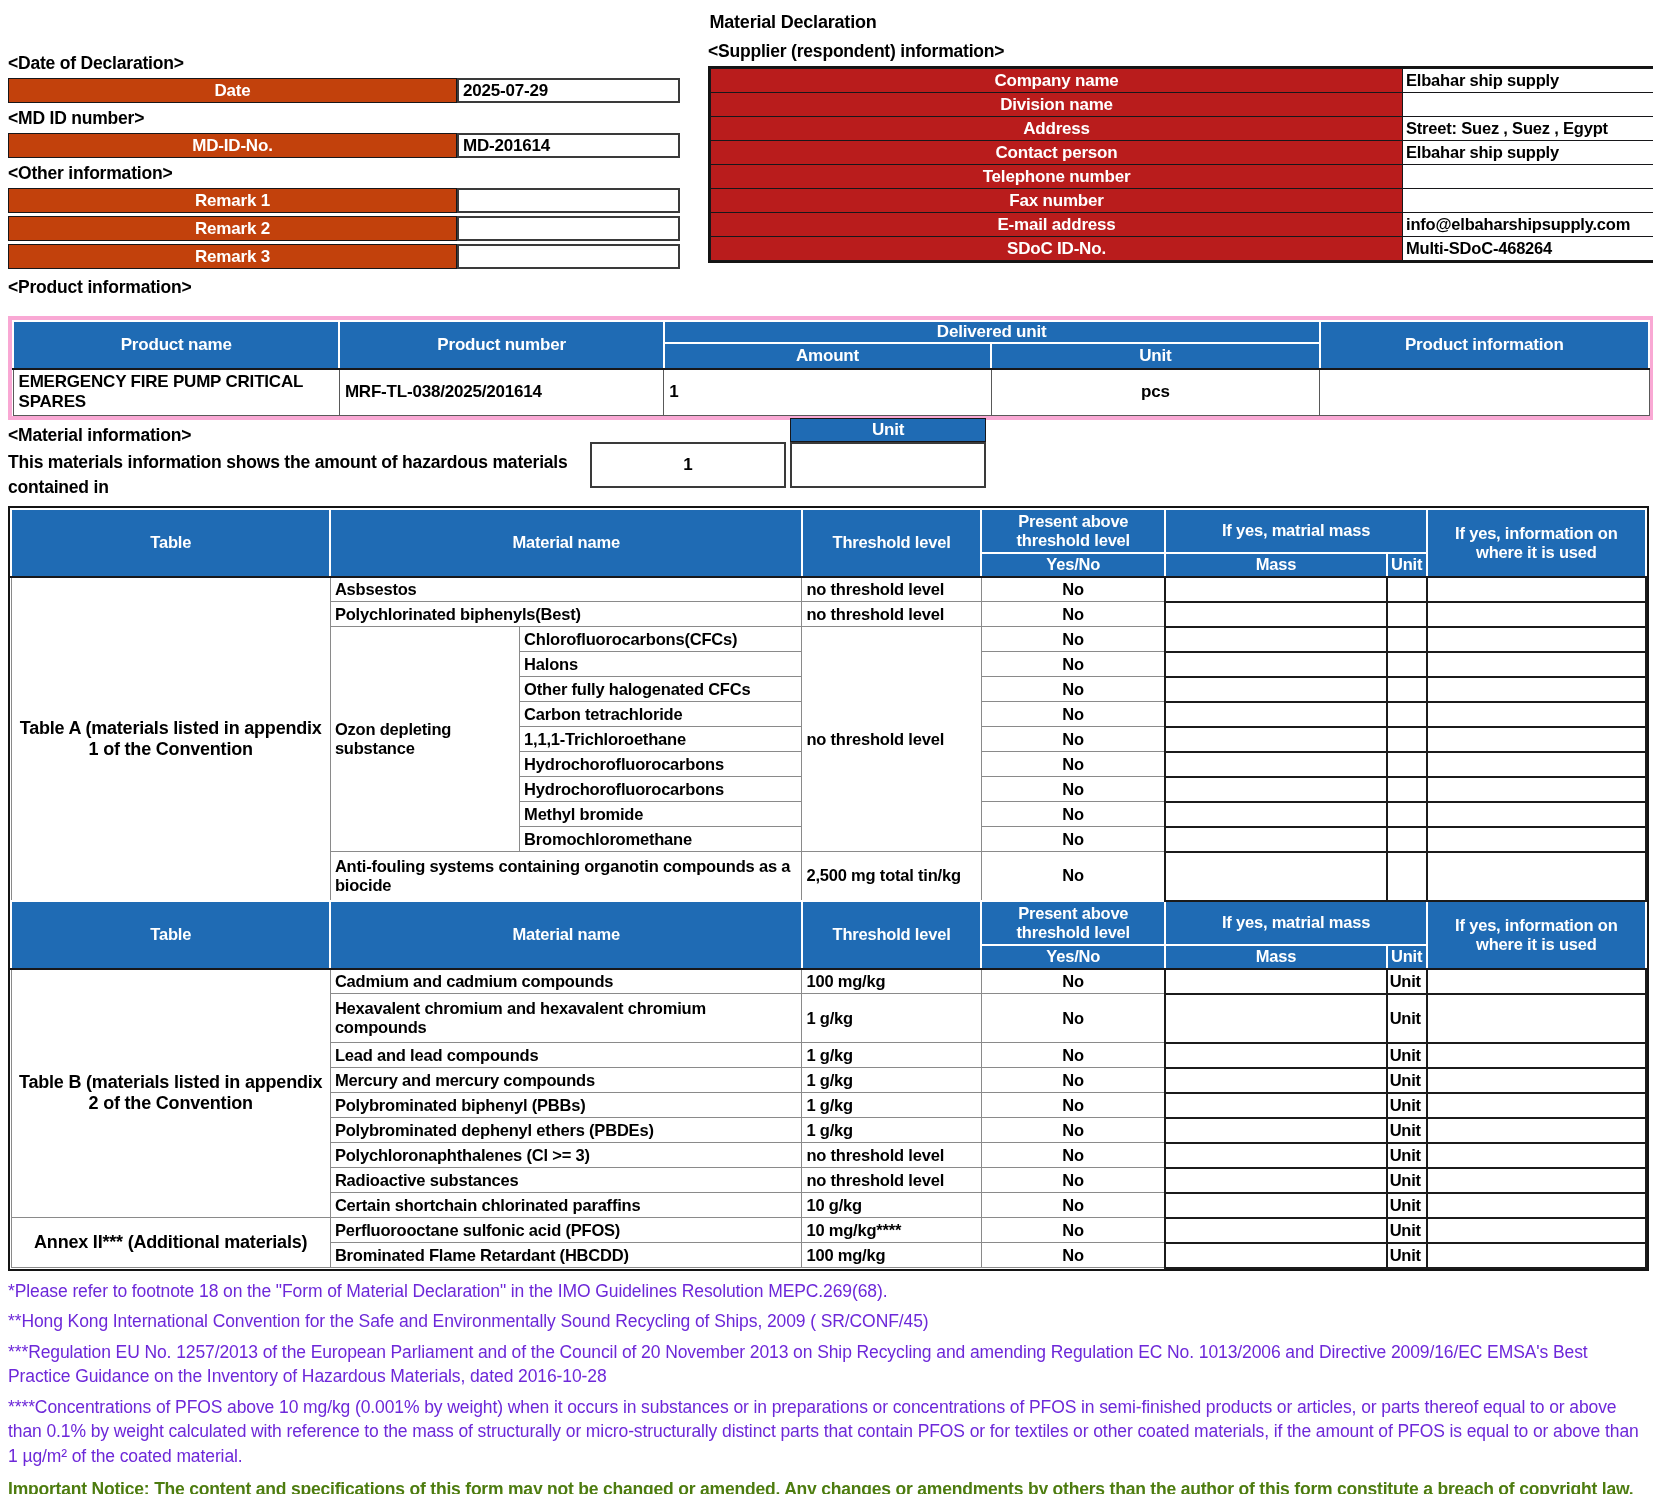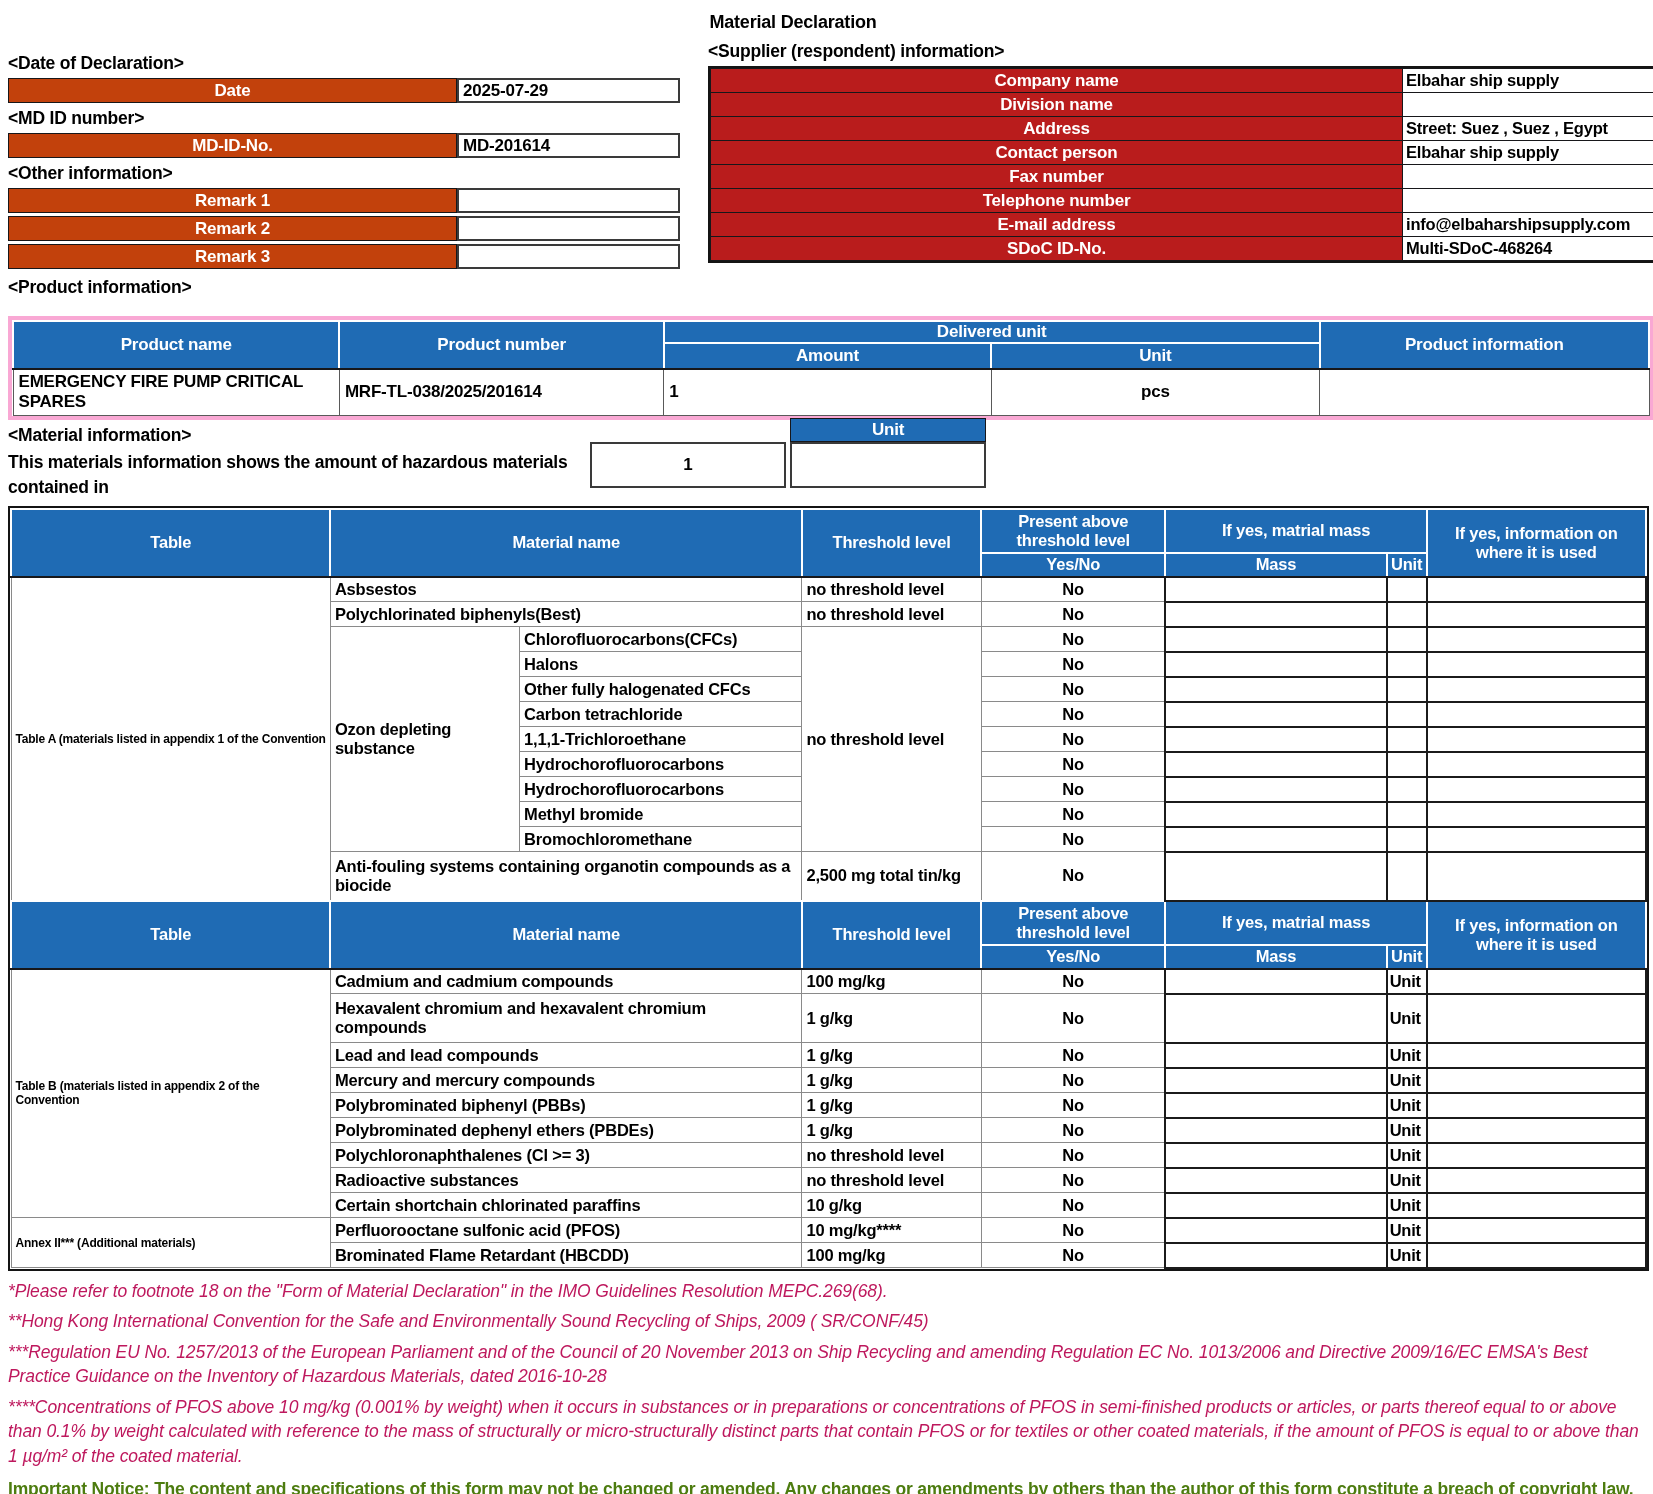--- a/index.html
+++ b/index.html
@@ -50,24 +50,24 @@
          vertical-align:middle;border:2px solid #fff;padding:0 2px;}
   .mt th.hb{border-bottom:2px solid #17171a;}
   .mt tr.hA{height:44px;}
   .mt tr.hB{height:24px;}
   .mt td{border:1px solid #8a8a8a;font-weight:bold;font-size:16.5px;padding:1px 4px;
          vertical-align:middle;text-align:left;}
   .mt tr.rh25{height:25px;}
   .mt tr.rh49{height:49px;}
   .mt td.yn{text-align:center;}
   .mt td.box{border:2px solid #1b1b1b;padding:1px 2px;}
-  .mt td.lbl{font-size:12px;}
+  .mt td.lbl{font-size:18px;text-align:center;}
   .footer{width:1641px;margin-top:8px;}
-  .fn{font-size:17.5px;font-weight:normal;color:#be185d;line-height:24.5px;margin-top:6px;
-      letter-spacing:-0.1px;font-style:italic;}
+  .fn{font-size:17.5px;font-weight:normal;color:#6d28d9;line-height:24.5px;margin-top:6px;
+      letter-spacing:-0.1px;}
   .notice{font-size:17.5px;font-weight:bold;color:#4d7c0f;line-height:25px;margin-top:9px;}
   .notice .nl{text-decoration:underline;}
 </style>
 </head>
 <body>
 
 <div class="page">
 
   <div class="doc-title">Material Declaration</div>
 
@@ -117,25 +117,25 @@
               </tr>
           <tr>
                 <th>Address</th>
                 <td>Street: Suez , Suez , Egypt</td>
               </tr>
           <tr>
                 <th>Contact person</th>
                 <td>Elbahar ship supply</td>
               </tr>
           <tr>
+                <th>Telephone number</th>
+                <td></td>
+              </tr>
+          <tr>
                 <th>Fax number</th>
-                <td></td>
-              </tr>
-          <tr>
-                <th>Telephone number</th>
                 <td></td>
               </tr>
           <tr>
                 <th>E-mail address</th>
                 <td>info@elbaharshipsupply.com</td>
               </tr>
           <tr>
                 <th>SDoC ID-No.</th>
                 <td>Multi-SDoC-468264</td>
               </tr>

